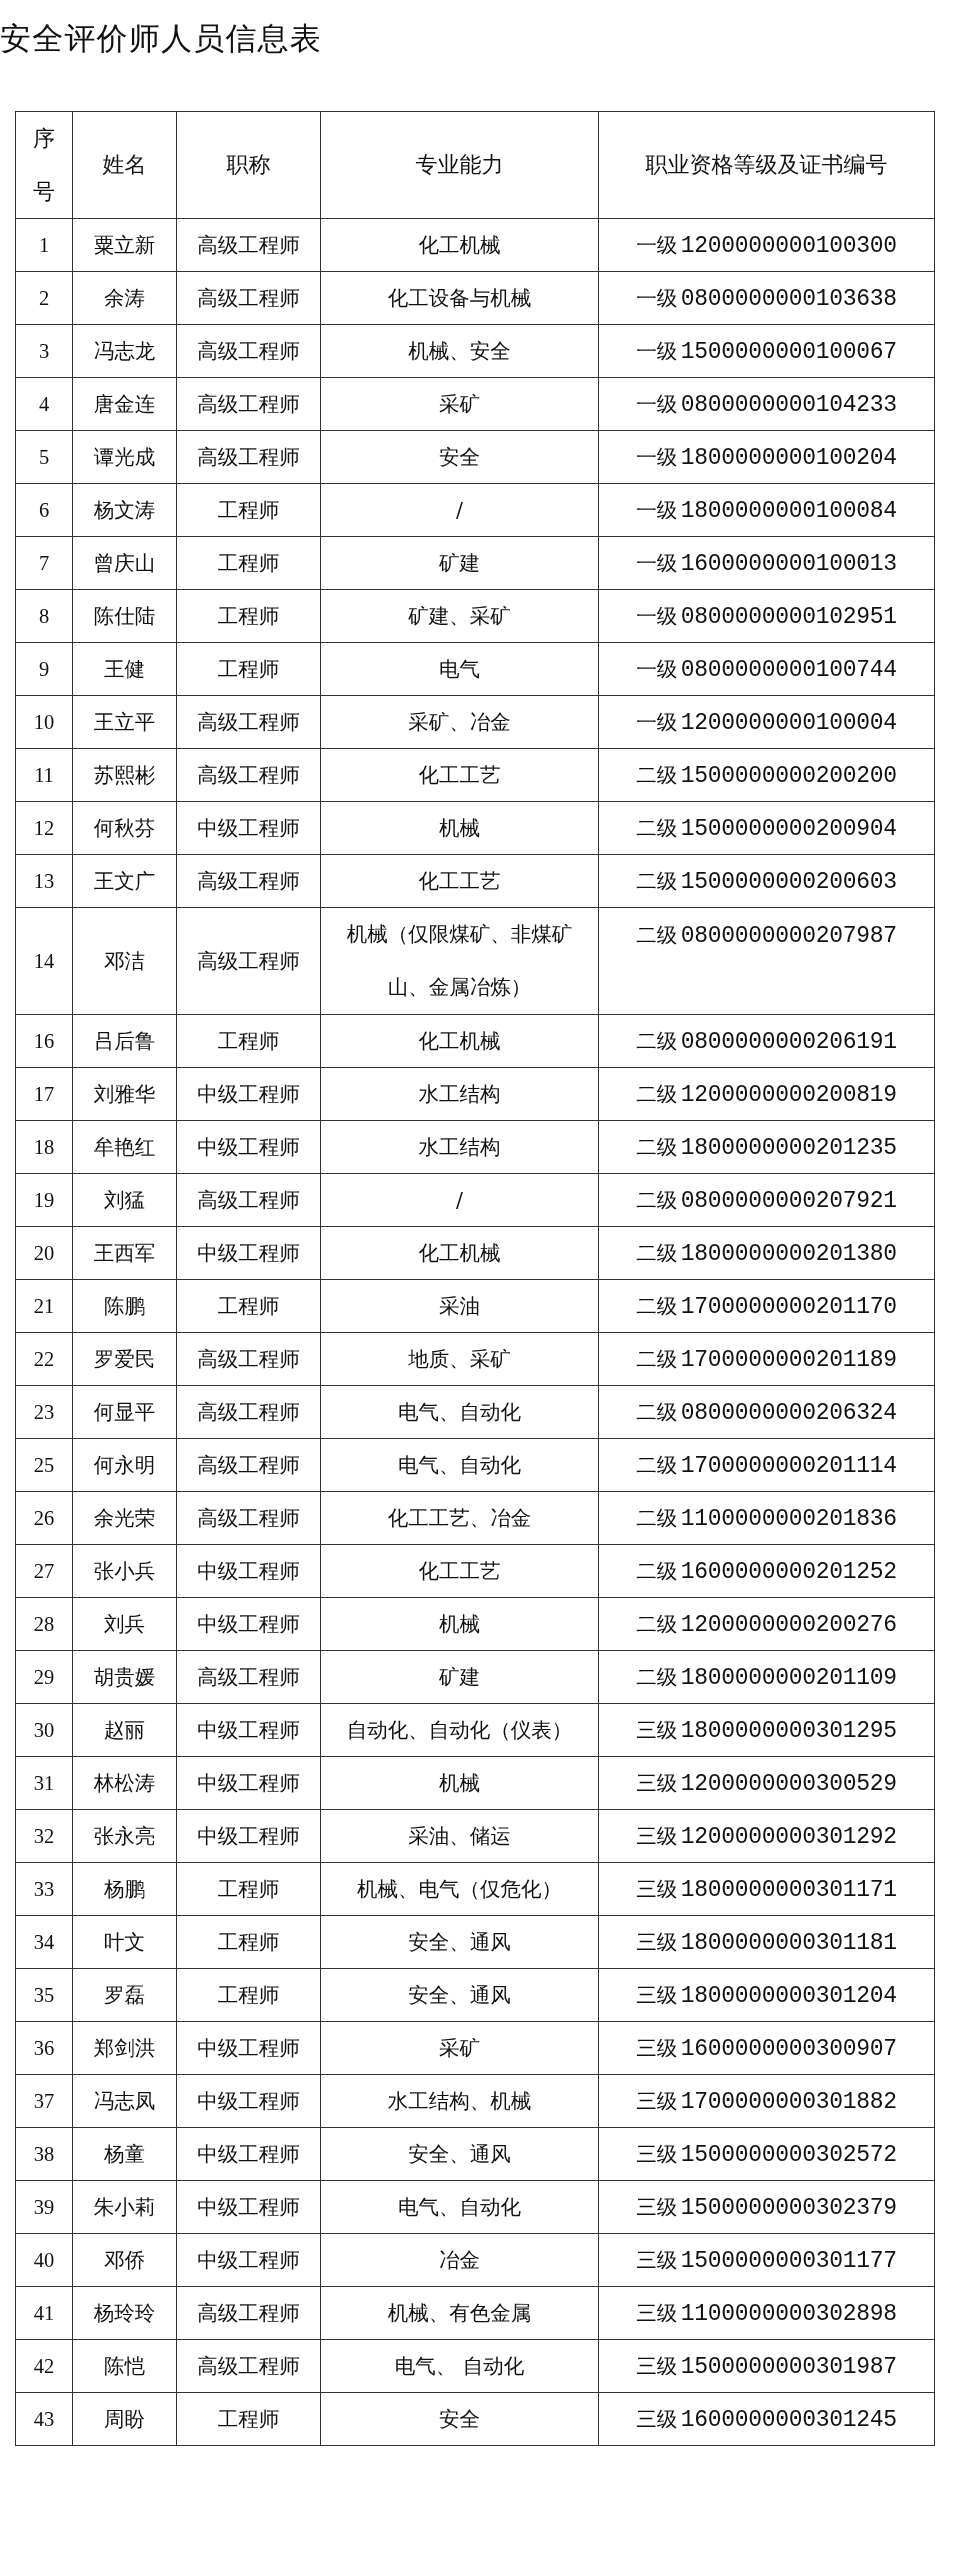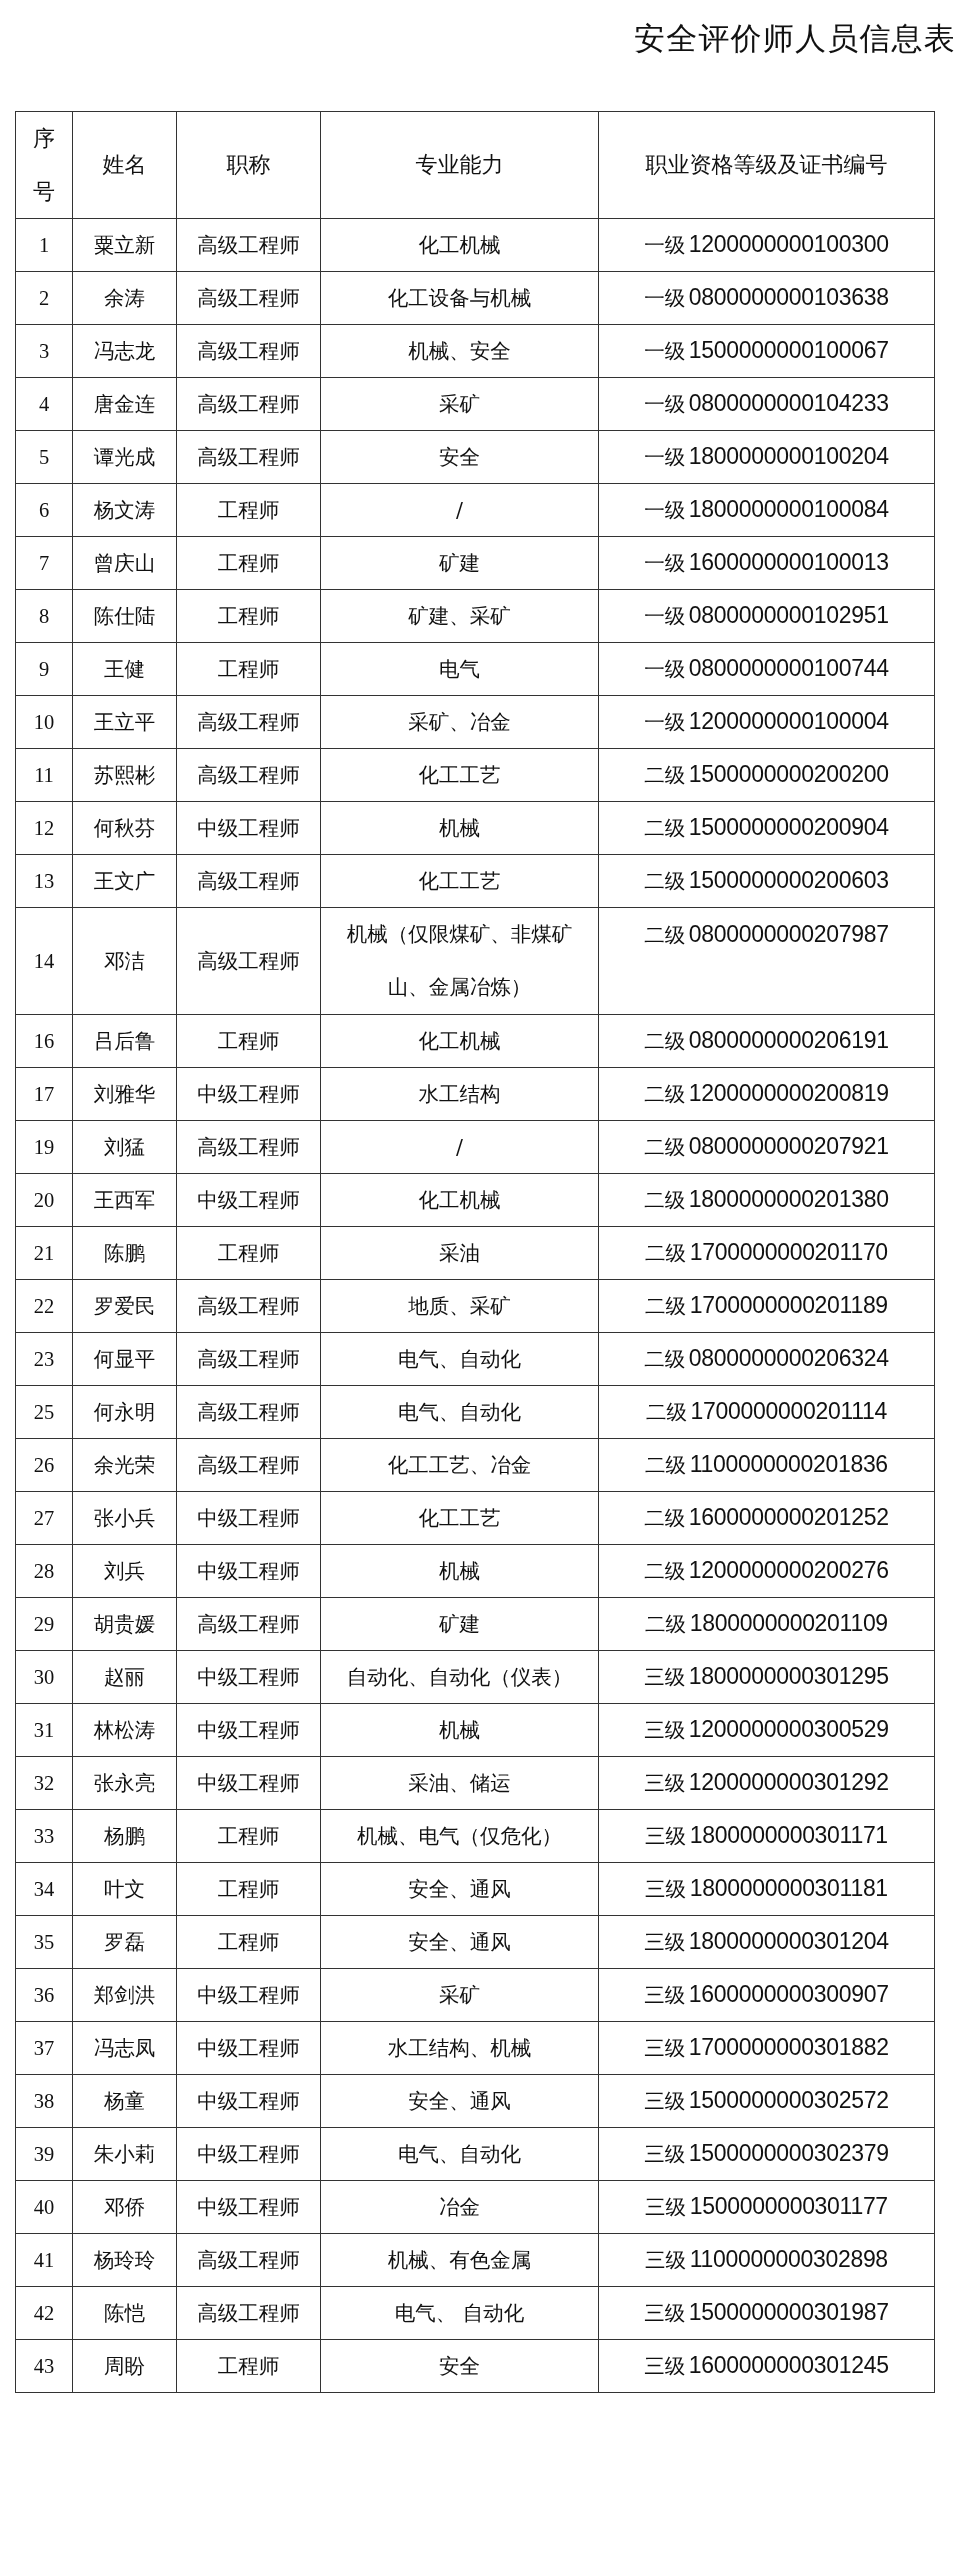--- a/index.html
+++ b/index.html
@@ -1,40 +1,40 @@
 <!DOCTYPE html>
 <html style="font-size:9.7px"><head>
 <meta charset="utf-8">
 <style>
   html, body { margin: 0; padding: 0; background: #ffffff; }
   body {
     width: 956px; height: 2576px; position: relative; overflow: hidden;
     font-family: "DejaVu Serif", "Liberation Serif", serif; color: #111;
   }
   .title {
-    position: absolute; left: 0; top: 17px; width: 956px; text-align: right;
+    position: absolute; left: 0; top: 17px; width: 956px; text-align: left;
     font-size: 31px; line-height: 42px; letter-spacing: 1.2px; color: #111;
   }
   table.info {
     position: absolute; left: 15px; top: 111px;
     width: 920px; border-collapse: collapse; table-layout: fixed;
   }
   table.info td, table.info th {
     border: 0.9px solid #333; text-align: center; vertical-align: middle;
     font-weight: normal; font-size: 20.5px; padding: 0; color: #111;
   }
   table.info tr { height: 53px; }
   table.info thead tr { height: 105px; }
   table.info thead th { font-size: 22px; }
   th.seq-h { line-height: 53px; }
   tr.tall { height: 106px; }
   td.num { font-family: "Liberation Serif", "DejaVu Serif", serif; font-size: 20.5px; }
   td.cert { font-family: "DejaVu Serif", serif; font-size: 20px; letter-spacing: 0px; white-space: nowrap; }
   td.cert .lvl { margin-right: 3.6px; font-family: Liberation Mono, monospace; }
-  td.cert .code { font-family: Liberation Sans, sans-serif; font-size: 23px; letter-spacing: -0.3px; }
+  td.cert .code { font-family: Liberation Mono, monospace; font-size: 23px; letter-spacing: -0.3px; }
   td.multi { line-height: 53px; font-size: 20px; }
   tr.tall td.cert { vertical-align: top; padding-top: 13.3px; }
   .col-seq { width: 57px; }
   .col-name { width: 104px; }
   .col-title { width: 144px; }
   .col-spec { width: 278px; }
   .col-cert { width: 336px; }
 </style>
 </head>
 <body>
@@ -187,20 +187,27 @@
   </tr>
 
   <tr>
     <td class="num">17</td>
     <td>刘雅华</td>
     <td>中级工程师</td>
     <td>水工结构</td>
     <td class="cert"><span class="lvl">二级</span><span class="code">1200000000200819</span></td>
   </tr>
 
+  <tr>
+    <td class="num">18</td>
+    <td>牟艳红</td>
+    <td>中级工程师</td>
+    <td>水工结构</td>
+    <td class="cert"><span class="lvl">二级</span><span class="code">1800000000201235</span></td>
+  </tr>
 
   <tr>
     <td class="num">19</td>
     <td>刘猛</td>
     <td>高级工程师</td>
     <td>/</td>
     <td class="cert"><span class="lvl">二级</span><span class="code">0800000000207921</span></td>
   </tr>
 
   <tr>

